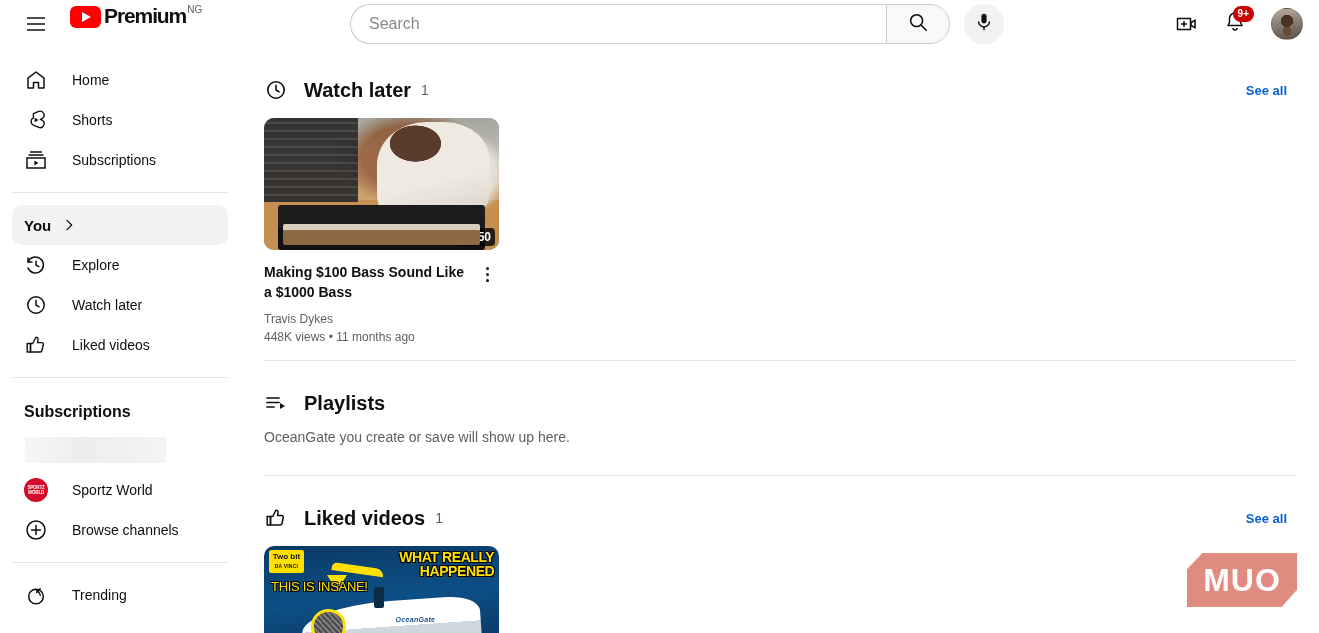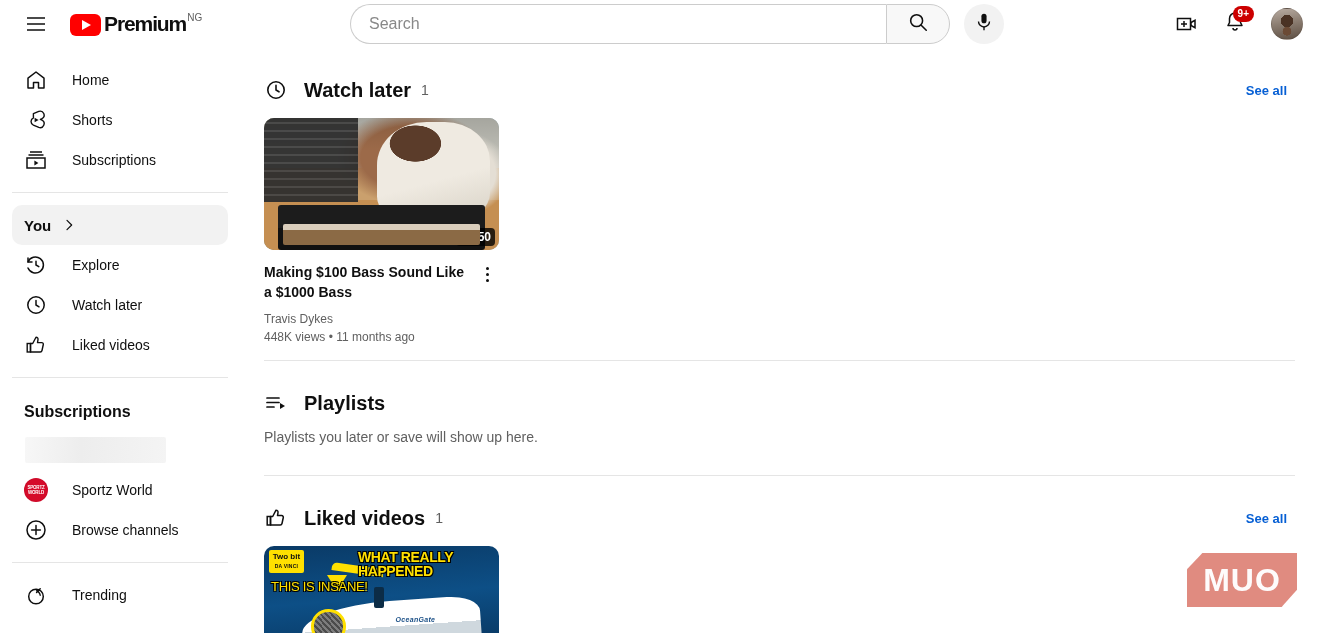--- a/index.html
+++ b/index.html
@@ -11,21 +11,21 @@
     font-family: "Liberation Sans", sans-serif;
     color: #0f0f0f;
   }
   .app { position: relative; width: 1319px; height: 633px; overflow: hidden; }
 
   
   .header {
     position: absolute; top: 0; left: 0; width: 1319px; height: 48px;
     background: #ffffff; display: flex; align-items: center; z-index: 30;
   }
-  .hdr-left { display: flex; align-items: center; width: 250px; flex: 0 0 250px; padding-left: 16px; }
+  .hdr-left { display: flex; align-items: flex-start; width: 250px; flex: 0 0 250px; padding-left: 16px; }
   .menu-btn {
     width: 40px; height: 40px; border-radius: 50%; display: flex;
     align-items: center; justify-content: center; cursor: pointer; flex: 0 0 40px;
   }
   .logo-wrap { display: flex; align-items: flex-start; margin-left: 14px; cursor: pointer; }
   .logo-mark {
     width: 31px; height: 22px; background: #ff0000; border-radius: 6px;
     display: flex; align-items: center; justify-content: center; margin-top: 2px;
   }
   .logo-tri {
@@ -229,21 +229,21 @@
     background: #ffe000; border-radius: 6px 10px 0 0;
     transform: rotate(8deg); transform-origin: left center;
   }
   .ocean-badge {
     position: absolute; left: 2%; top: 3%; background: #ffe000; color: #101010;
     font-size: 8px; font-weight: bold; line-height: 8px; padding: 3px 4px;
     border-radius: 2px; text-align: center;
   }
   .ocean-badge .sm { font-size: 5px; display: block; margin-top: 1px; letter-spacing: 0.2px; }
   .ocean-t1 {
-    position: absolute; right: 2%; top: 3%; width: 58%; text-align: left;
+    position: absolute; right: 2%; top: 3%; width: 58%; text-align: right;
     color: #ffe000; font-size: 14px; font-weight: bold; line-height: 14px;
     letter-spacing: -0.4px; text-shadow: 1px 1px 0 #000, -1px 1px 0 #000, 1px -1px 0 #000, -1px -1px 0 #000;
   }
   .ocean-t2 {
     position: absolute; left: 3%; top: 26%; color: #ffe000; font-size: 13px;
     font-weight: normal; line-height: 14px; letter-spacing: -0.3px;
     text-shadow: 1px 1px 0 #000, -1px 1px 0 #000, 1px -1px 0 #000, -1px -1px 0 #000;
   }
   .ocean-label {
     position: absolute; left: 56%; top: 53%; color: #1a4f86;
@@ -484,21 +484,21 @@
 
     <div class="sec-head">
       <span class="sec-head-icon">
         <svg width="24" height="24" viewBox="0 0 24 24" aria-hidden="true">
           <path d="M3 7h12M3 11.5h12M3 16h7" stroke="#0f0f0f" stroke-width="1.7" stroke-linecap="round"></path>
           <path d="M16 12l5 3-5 3z" fill="#0f0f0f"></path>
         </svg>
       </span>
       <span class="sec-head-title">Playlists</span>
     </div>
-    <div class="empty-text">Playlists you later or save will show up here.</div>
+    <div class="empty-text">OceanGate you create or save will show up here.</div>
 
     <div class="main-divider" style="margin-top:30px;"></div>
 
     <div class="sec-head">
       <span class="sec-head-icon">
         <svg width="24" height="24" viewBox="0 0 24 24" aria-hidden="true">
           <path d="M6.5 10.5h2.2L12 4.2c1.5 0 2.2 1 2 2.4l-.5 3h4.2c1.1 0 1.8.9 1.6 1.9l-1.3 6c-.2.9-.9 1.5-1.8 1.5H6.5z" stroke="#0f0f0f" stroke-width="1.5" fill="none" stroke-linejoin="round"></path>
           <rect x="3.2" y="10.5" width="3.3" height="8.5" stroke="#0f0f0f" stroke-width="1.5" fill="none"></rect>
         </svg>
       </span>

